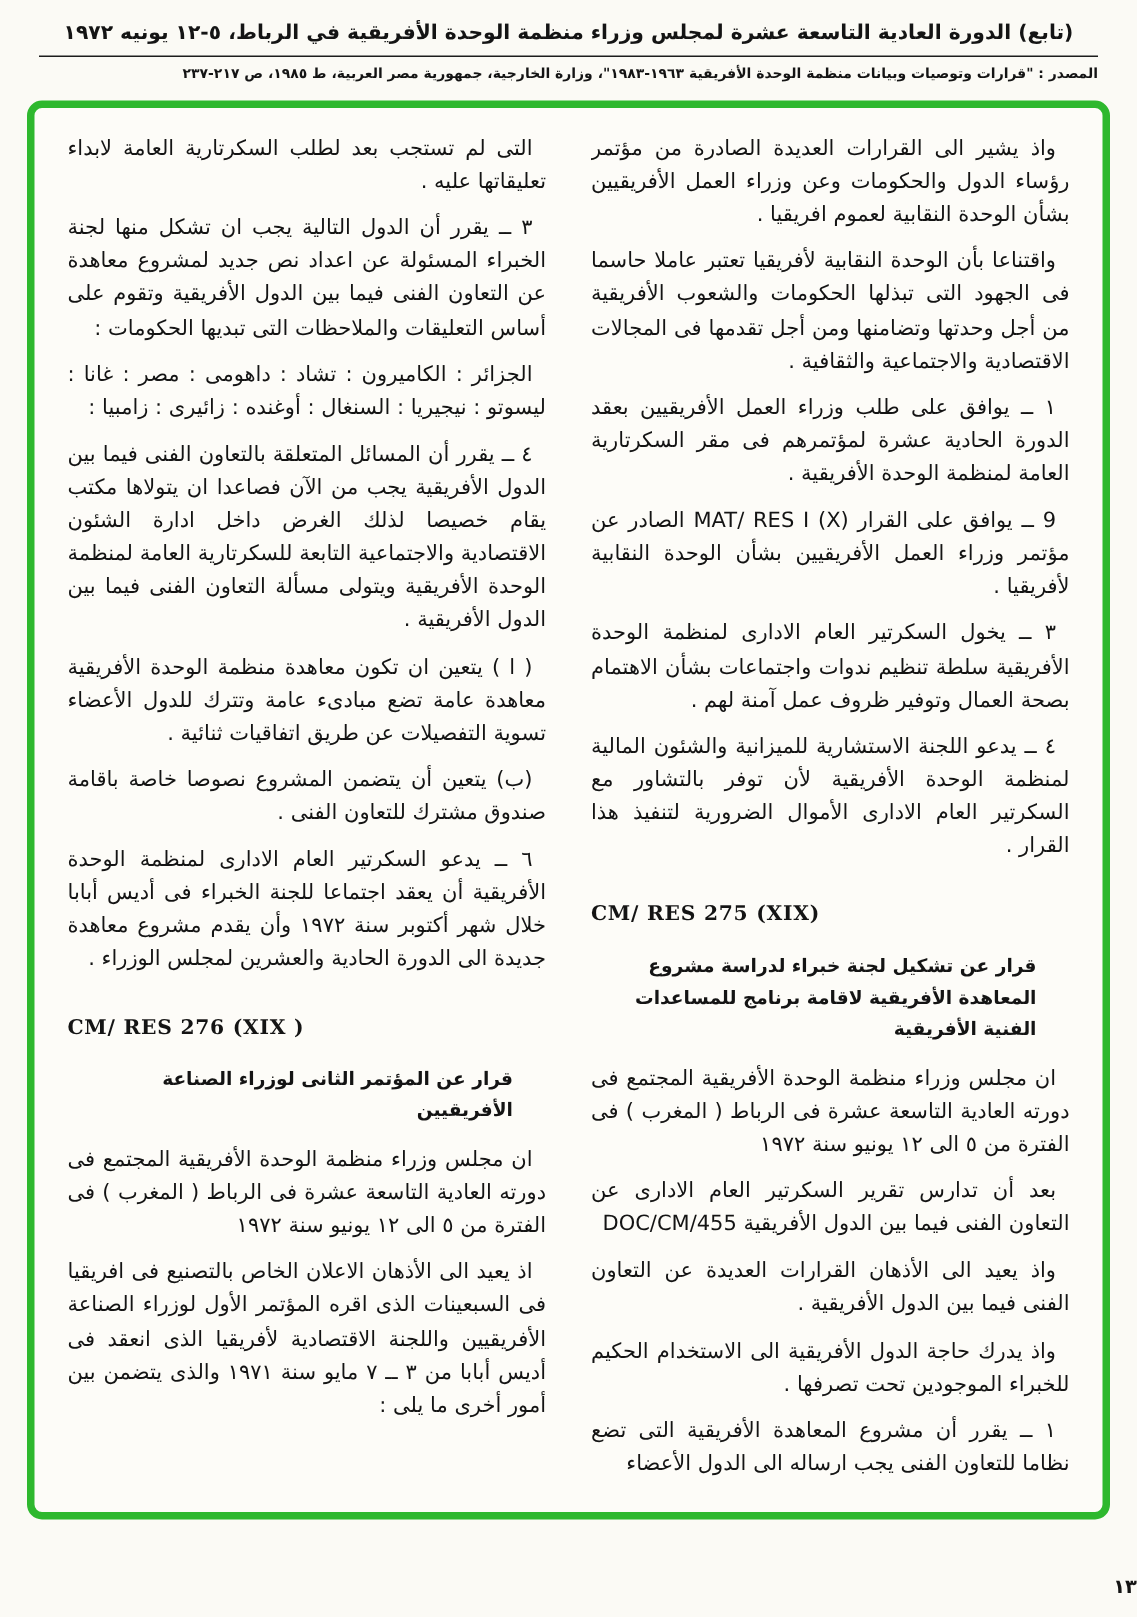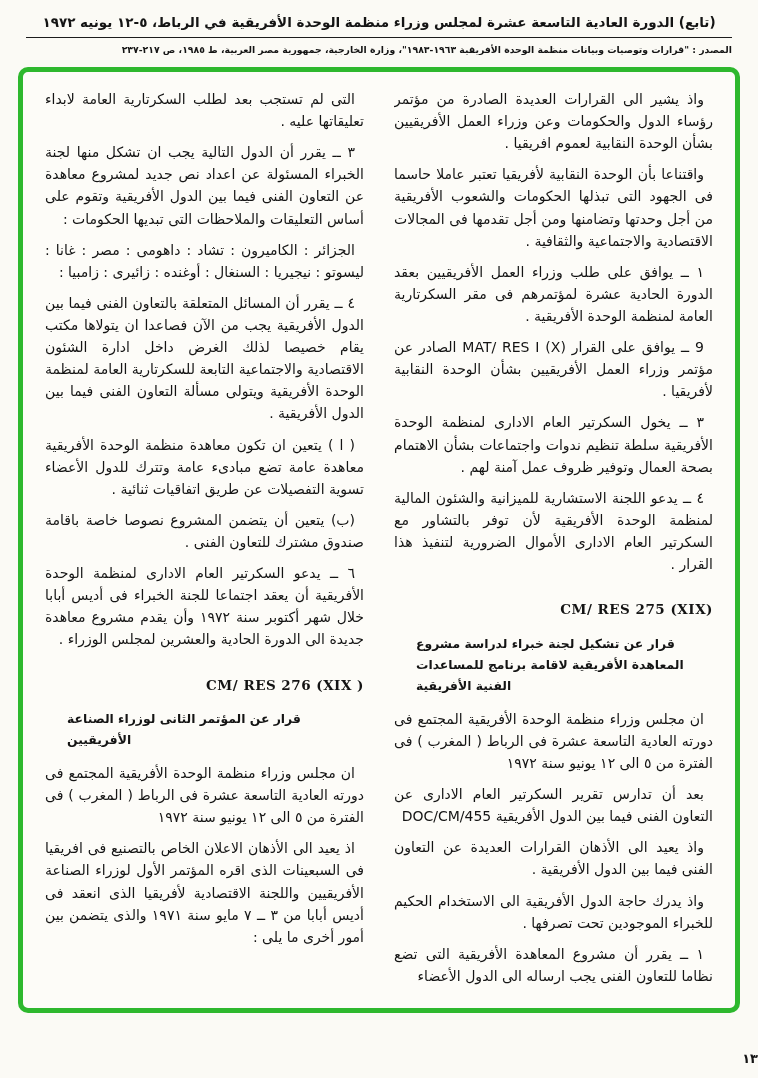--- a/index.html
+++ b/index.html
@@ -23,25 +23,25 @@
     border: 5px solid var(--green, #2eb82e); border-radius: 10px;
     padding: 16px 22px; background: #fdfcf8; overflow: hidden;
   }
   .columns { display: flex; direction: rtl; gap: 30px; height: 100%; }
   .col { flex: 1; min-width: 0; overflow: hidden; }
   .para {
     direction: rtl; text-align: justify; font-size: 14px; line-height: 1.58;
     margin-bottom: 9px; text-indent: 9px;
   }
   .para-heading {
-    text-align: left; text-indent: 0; font-weight: bold; font-size: 12.4px;
+    text-align: right; text-indent: 0; font-weight: bold; font-size: 12.4px;
     padding: 0 22px; margin: 12px 0 12px; line-height: 1.7;
   }
   .para-code {
-    direction: ltr; text-align: right; text-indent: 0;
+    direction: ltr; text-align: left; text-indent: 0;
     font-family: "DejaVu Serif", serif; font-weight: bold; font-size: 13.5px;
     margin: 24px 0 12px; letter-spacing: 0.5px;
   }
   .footer {
     position: absolute; bottom: 12px; left: 0; width: 100%;
     text-align: right; font-size: 13px; font-weight: bold; direction: rtl;
   }
 </style>
 </head>
 <body>

